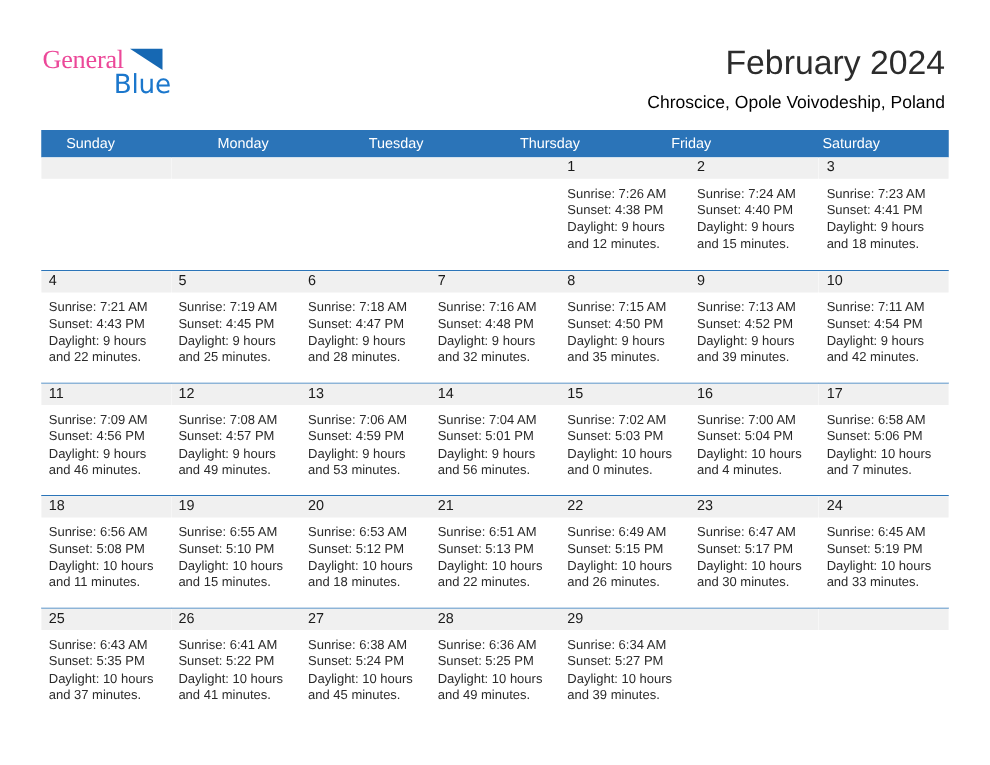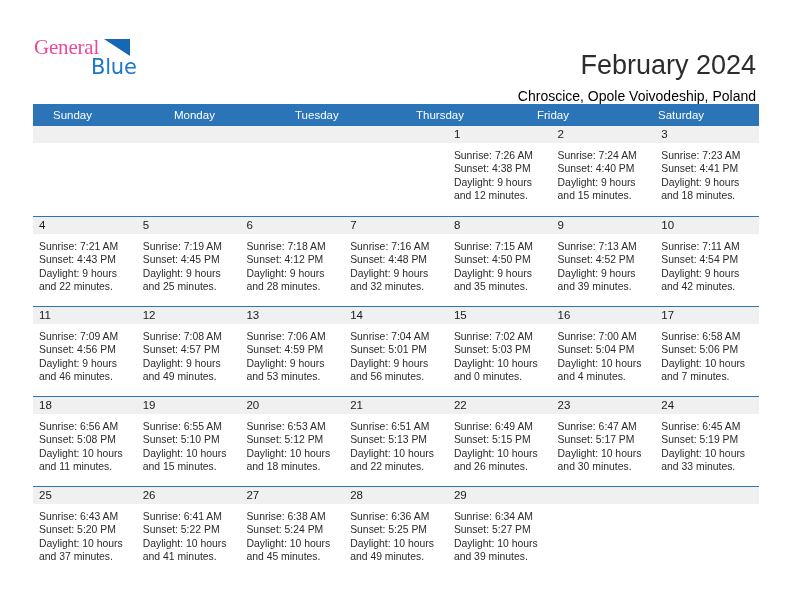--- a/index.html
+++ b/index.html
@@ -67,21 +67,20 @@
     color: #1b77cc;
     font-family: "DejaVu Sans", sans-serif;
     line-height: 22px;
   }
 
   .title-block {
     position: absolute;
     right: 36px;
     top: 34px;
     text-align: right;
-    margin-top: 15px;
   }
   .cal-title {
     font-size: 27px;
     color: #2c2c2c;
     line-height: 32px;
     white-space: nowrap;
   }
   .cal-subtitle {
     margin-top: 6px;
     font-size: 14px;
@@ -242,21 +241,21 @@
               <div>Sunrise: 7:19 AM</div>
               <div>Sunset: 4:45 PM</div>
               <div>Daylight: 9 hours</div>
               <div>and 25 minutes.</div>
             </div>
           </div>
           <div class="day">
             <div class="day-number">6</div>
             <div class="day-info">
               <div>Sunrise: 7:18 AM</div>
-              <div>Sunset: 4:12 PM</div>
+              <div>Sunset: 4:47 PM</div>
               <div>Daylight: 9 hours</div>
               <div>and 28 minutes.</div>
             </div>
           </div>
           <div class="day">
             <div class="day-number">7</div>
             <div class="day-info">
               <div>Sunrise: 7:16 AM</div>
               <div>Sunset: 4:48 PM</div>
               <div>Daylight: 9 hours</div>
@@ -419,21 +418,21 @@
               <div>Daylight: 10 hours</div>
               <div>and 33 minutes.</div>
             </div>
           </div>
         </div>
         <div class="week">
           <div class="day">
             <div class="day-number">25</div>
             <div class="day-info">
               <div>Sunrise: 6:43 AM</div>
-              <div>Sunset: 5:20 PM</div>
+              <div>Sunset: 5:35 PM</div>
               <div>Daylight: 10 hours</div>
               <div>and 37 minutes.</div>
             </div>
           </div>
           <div class="day">
             <div class="day-number">26</div>
             <div class="day-info">
               <div>Sunrise: 6:41 AM</div>
               <div>Sunset: 5:22 PM</div>
               <div>Daylight: 10 hours</div>

